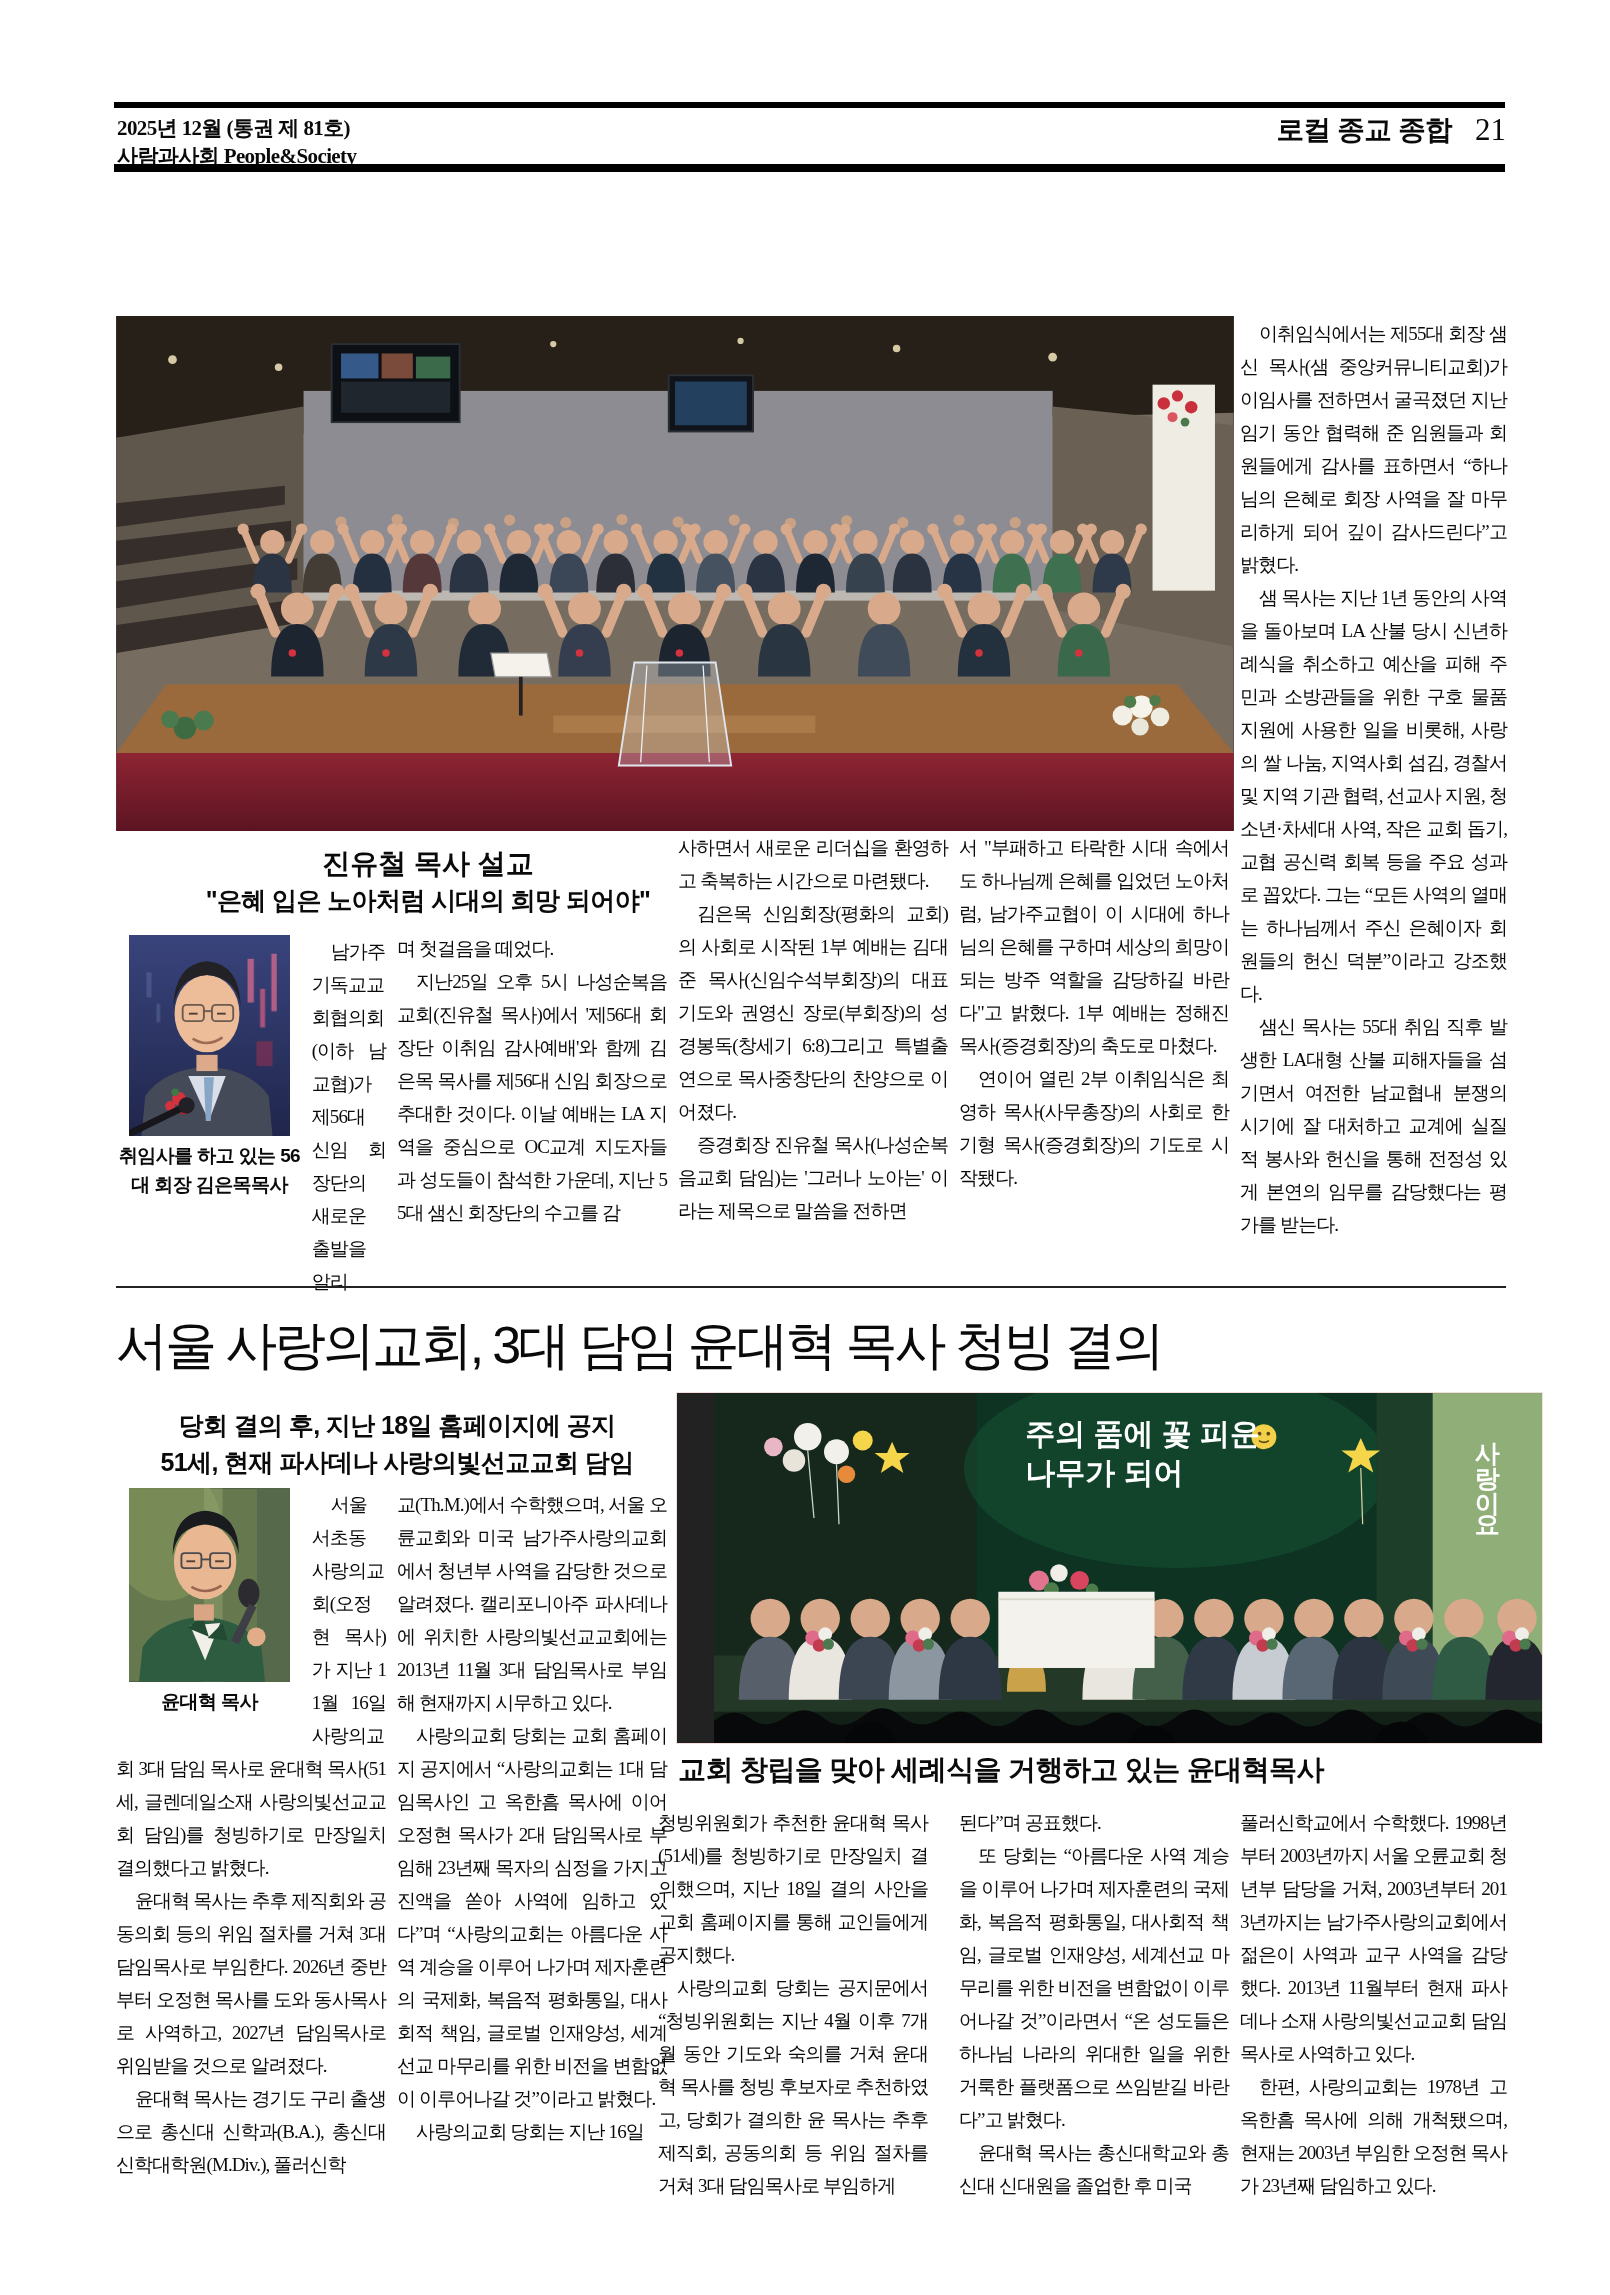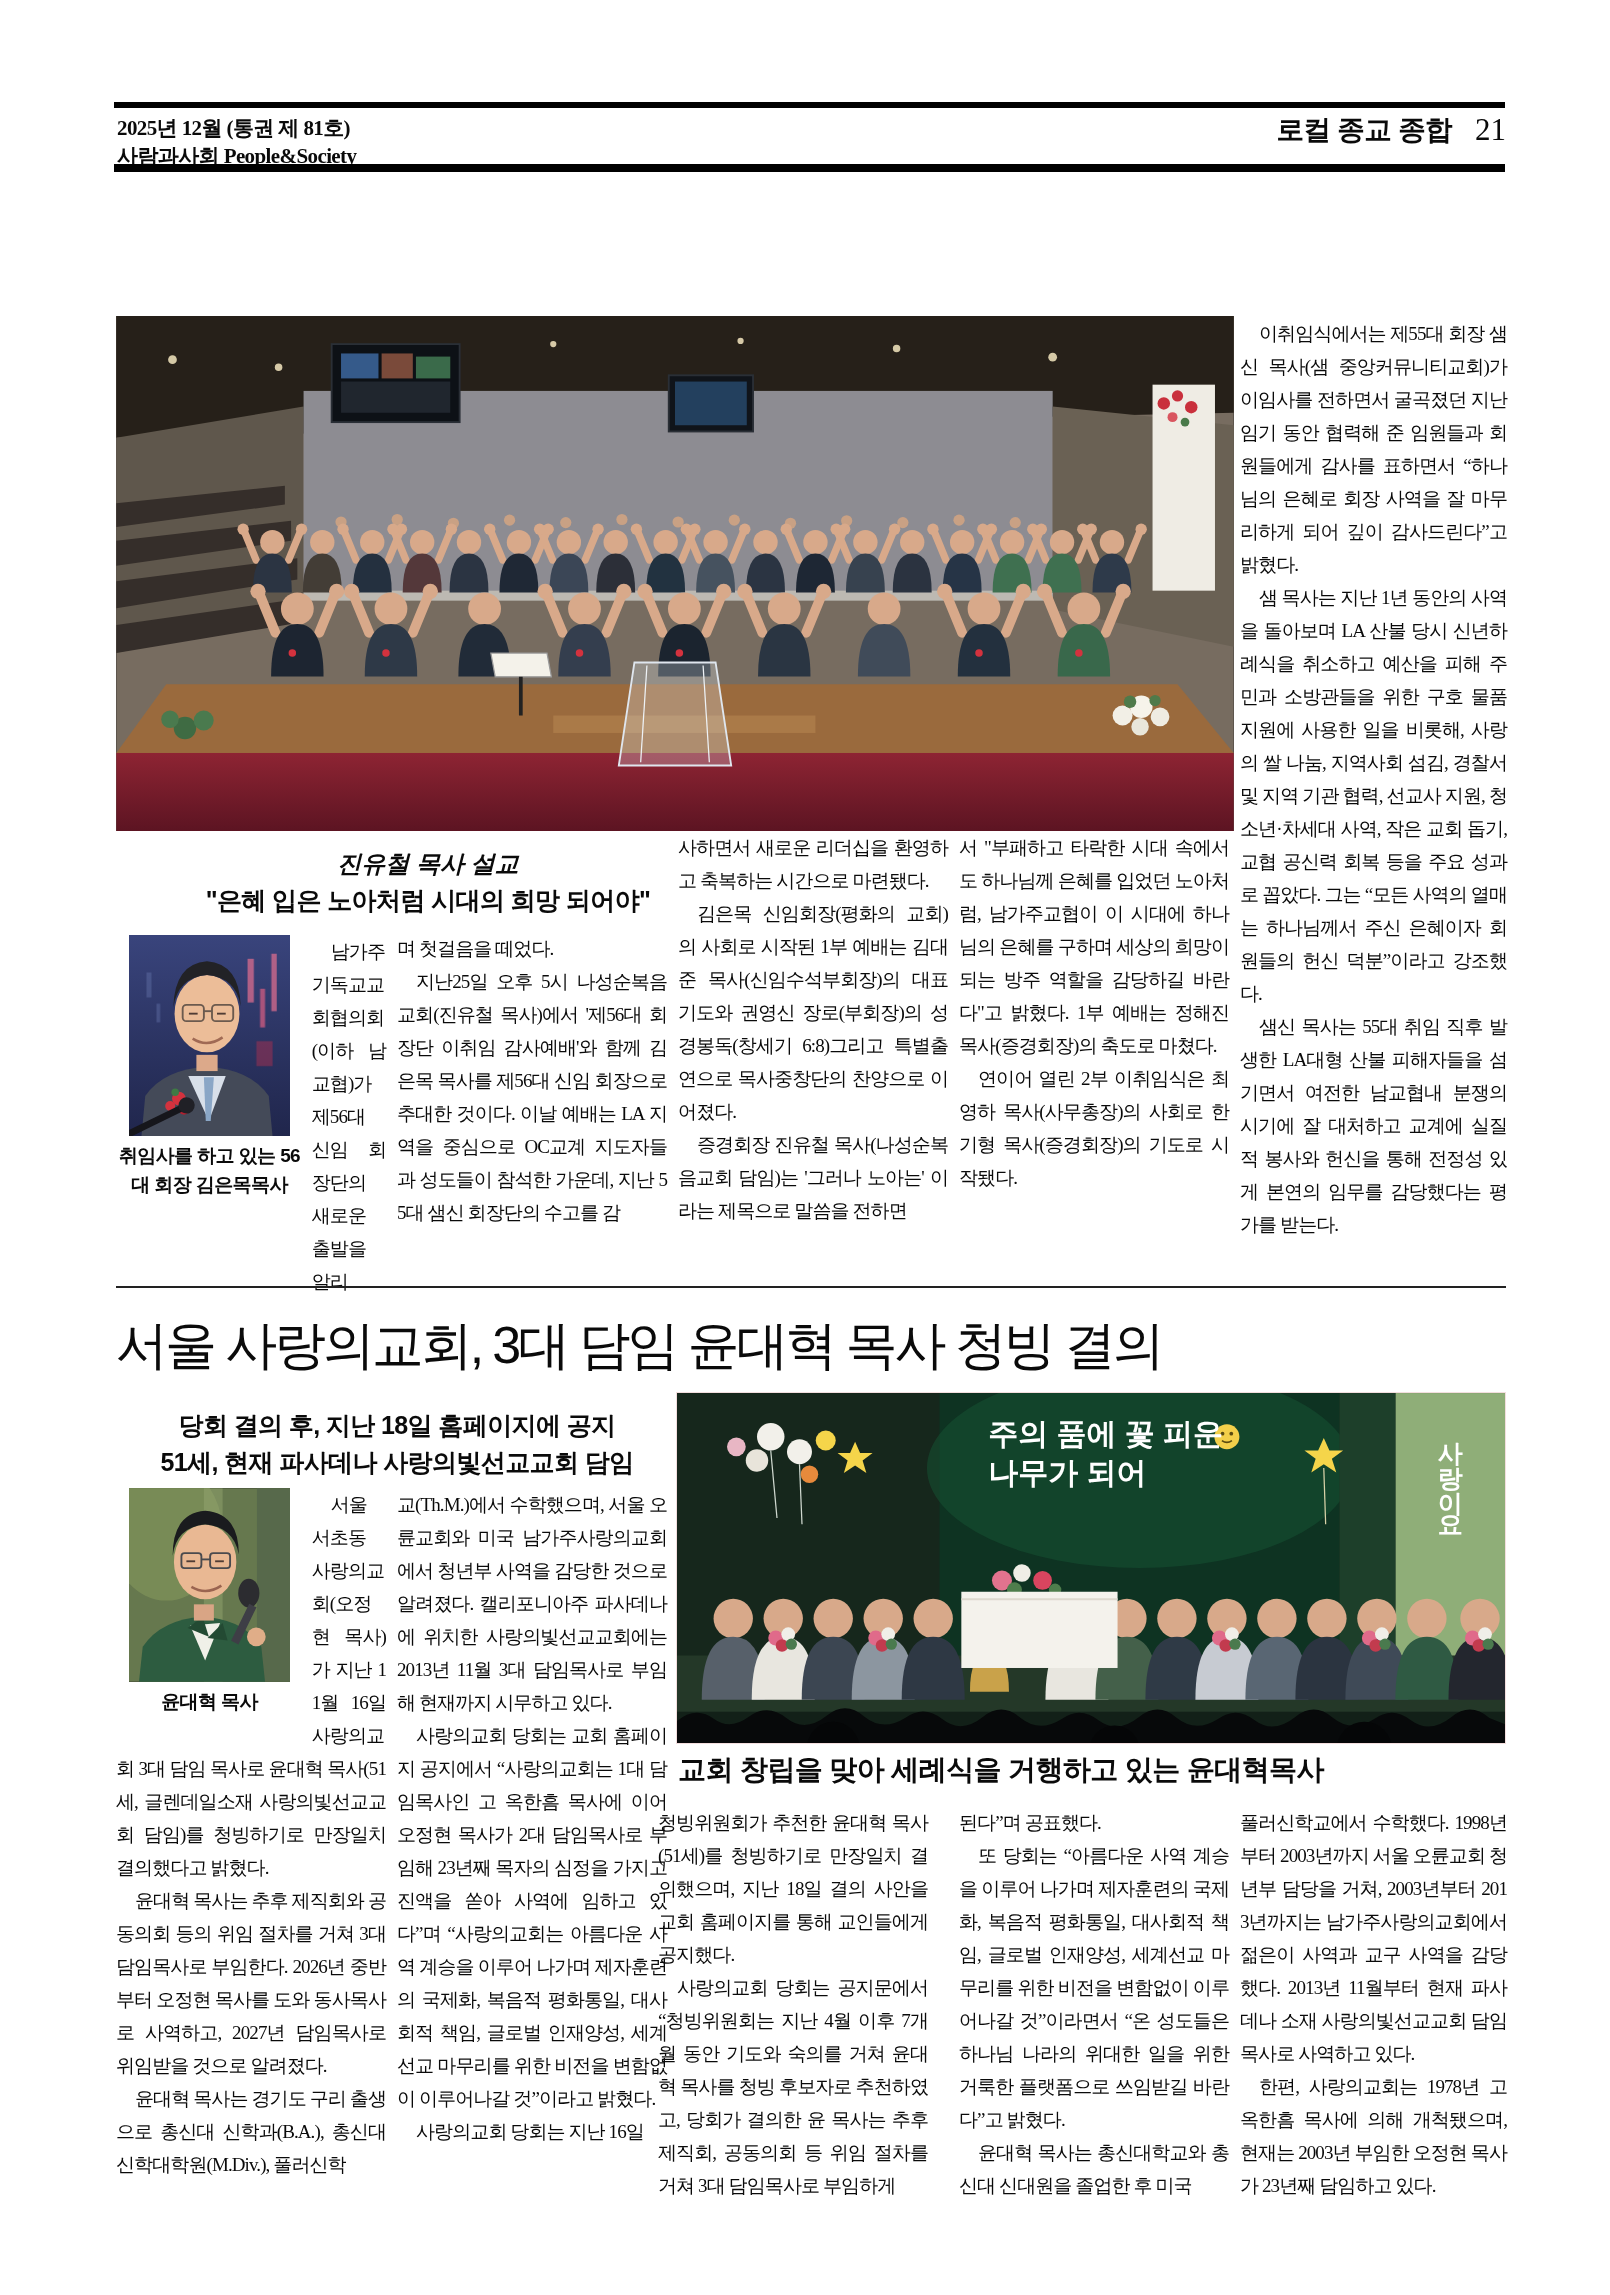--- a/index.html
+++ b/index.html
@@ -11,36 +11,36 @@
   .header-left{font-size:21px;font-weight:bold;line-height:27.5px;letter-spacing:-0.6px;}
   .header-right{display:flex;align-items:flex-end;gap:23px;}
   .header-cat{font-family:"Liberation Sans","DejaVu Sans",sans-serif;font-size:27.5px;font-weight:bold;letter-spacing:-0.6px;line-height:1;}
   .header-pn{font-size:31px;font-weight:normal;line-height:.86;}
 
   .headline1{margin:0;font-size:59px;font-weight:bold;text-align:center;letter-spacing:-1.9px;white-space:nowrap;}
   .headline2{margin:0;font-family:"Liberation Sans","DejaVu Sans",sans-serif;font-size:52px;font-weight:normal;
              text-align:left;letter-spacing:-3.1px;white-space:nowrap;}
 
   .cap1{text-align:center;font-family:"Liberation Sans","DejaVu Sans",sans-serif;font-weight:bold;}
-  .cap1 .l1{font-size:24px;line-height:37px;font-style:italic;}
+  .cap1 .l1{font-size:28px;line-height:37px;}
   .cap1 .l2{font-size:25px;line-height:37px;letter-spacing:-0.6px;}
 
   .subhead{text-align:center;font-family:"Liberation Sans","DejaVu Sans",sans-serif;font-weight:bold;
            font-size:25px;line-height:37px;letter-spacing:-0.6px;}
 
   .body-col{font-size:19px;line-height:33px;letter-spacing:-0.9px;text-align:justify;word-break:break-all;}
   .body-col p{margin:0;text-indent:19px;}
   .body-col p.cont{text-indent:0;}
 
   .floatbox{float:left;margin-right:8.7px;}
   .pcap{font-family:"Liberation Sans","DejaVu Sans",sans-serif;font-weight:bold;font-size:19px;
         line-height:29px;text-align:center;letter-spacing:-0.6px;margin-top:5px;text-indent:0;}
 
   .photo-frame{overflow:hidden;background:#222;}
-  .photo2-frame{border:1.9px solid #f3dede;}
+  .photo2-frame{border:1.9px solid #f3dede;padding-left:37px;}
   .cap2{font-family:"Liberation Sans","DejaVu Sans",sans-serif;font-weight:bold;font-size:28px;
         letter-spacing:-0.6px;line-height:25px;}
   svg{display:block;}
 </style>
 </head>
 <body>
 
 <div id="page">
 
   <div class="abs rule" style="left:114px;top:102px;width:1391px;height:5.6px;"></div>

